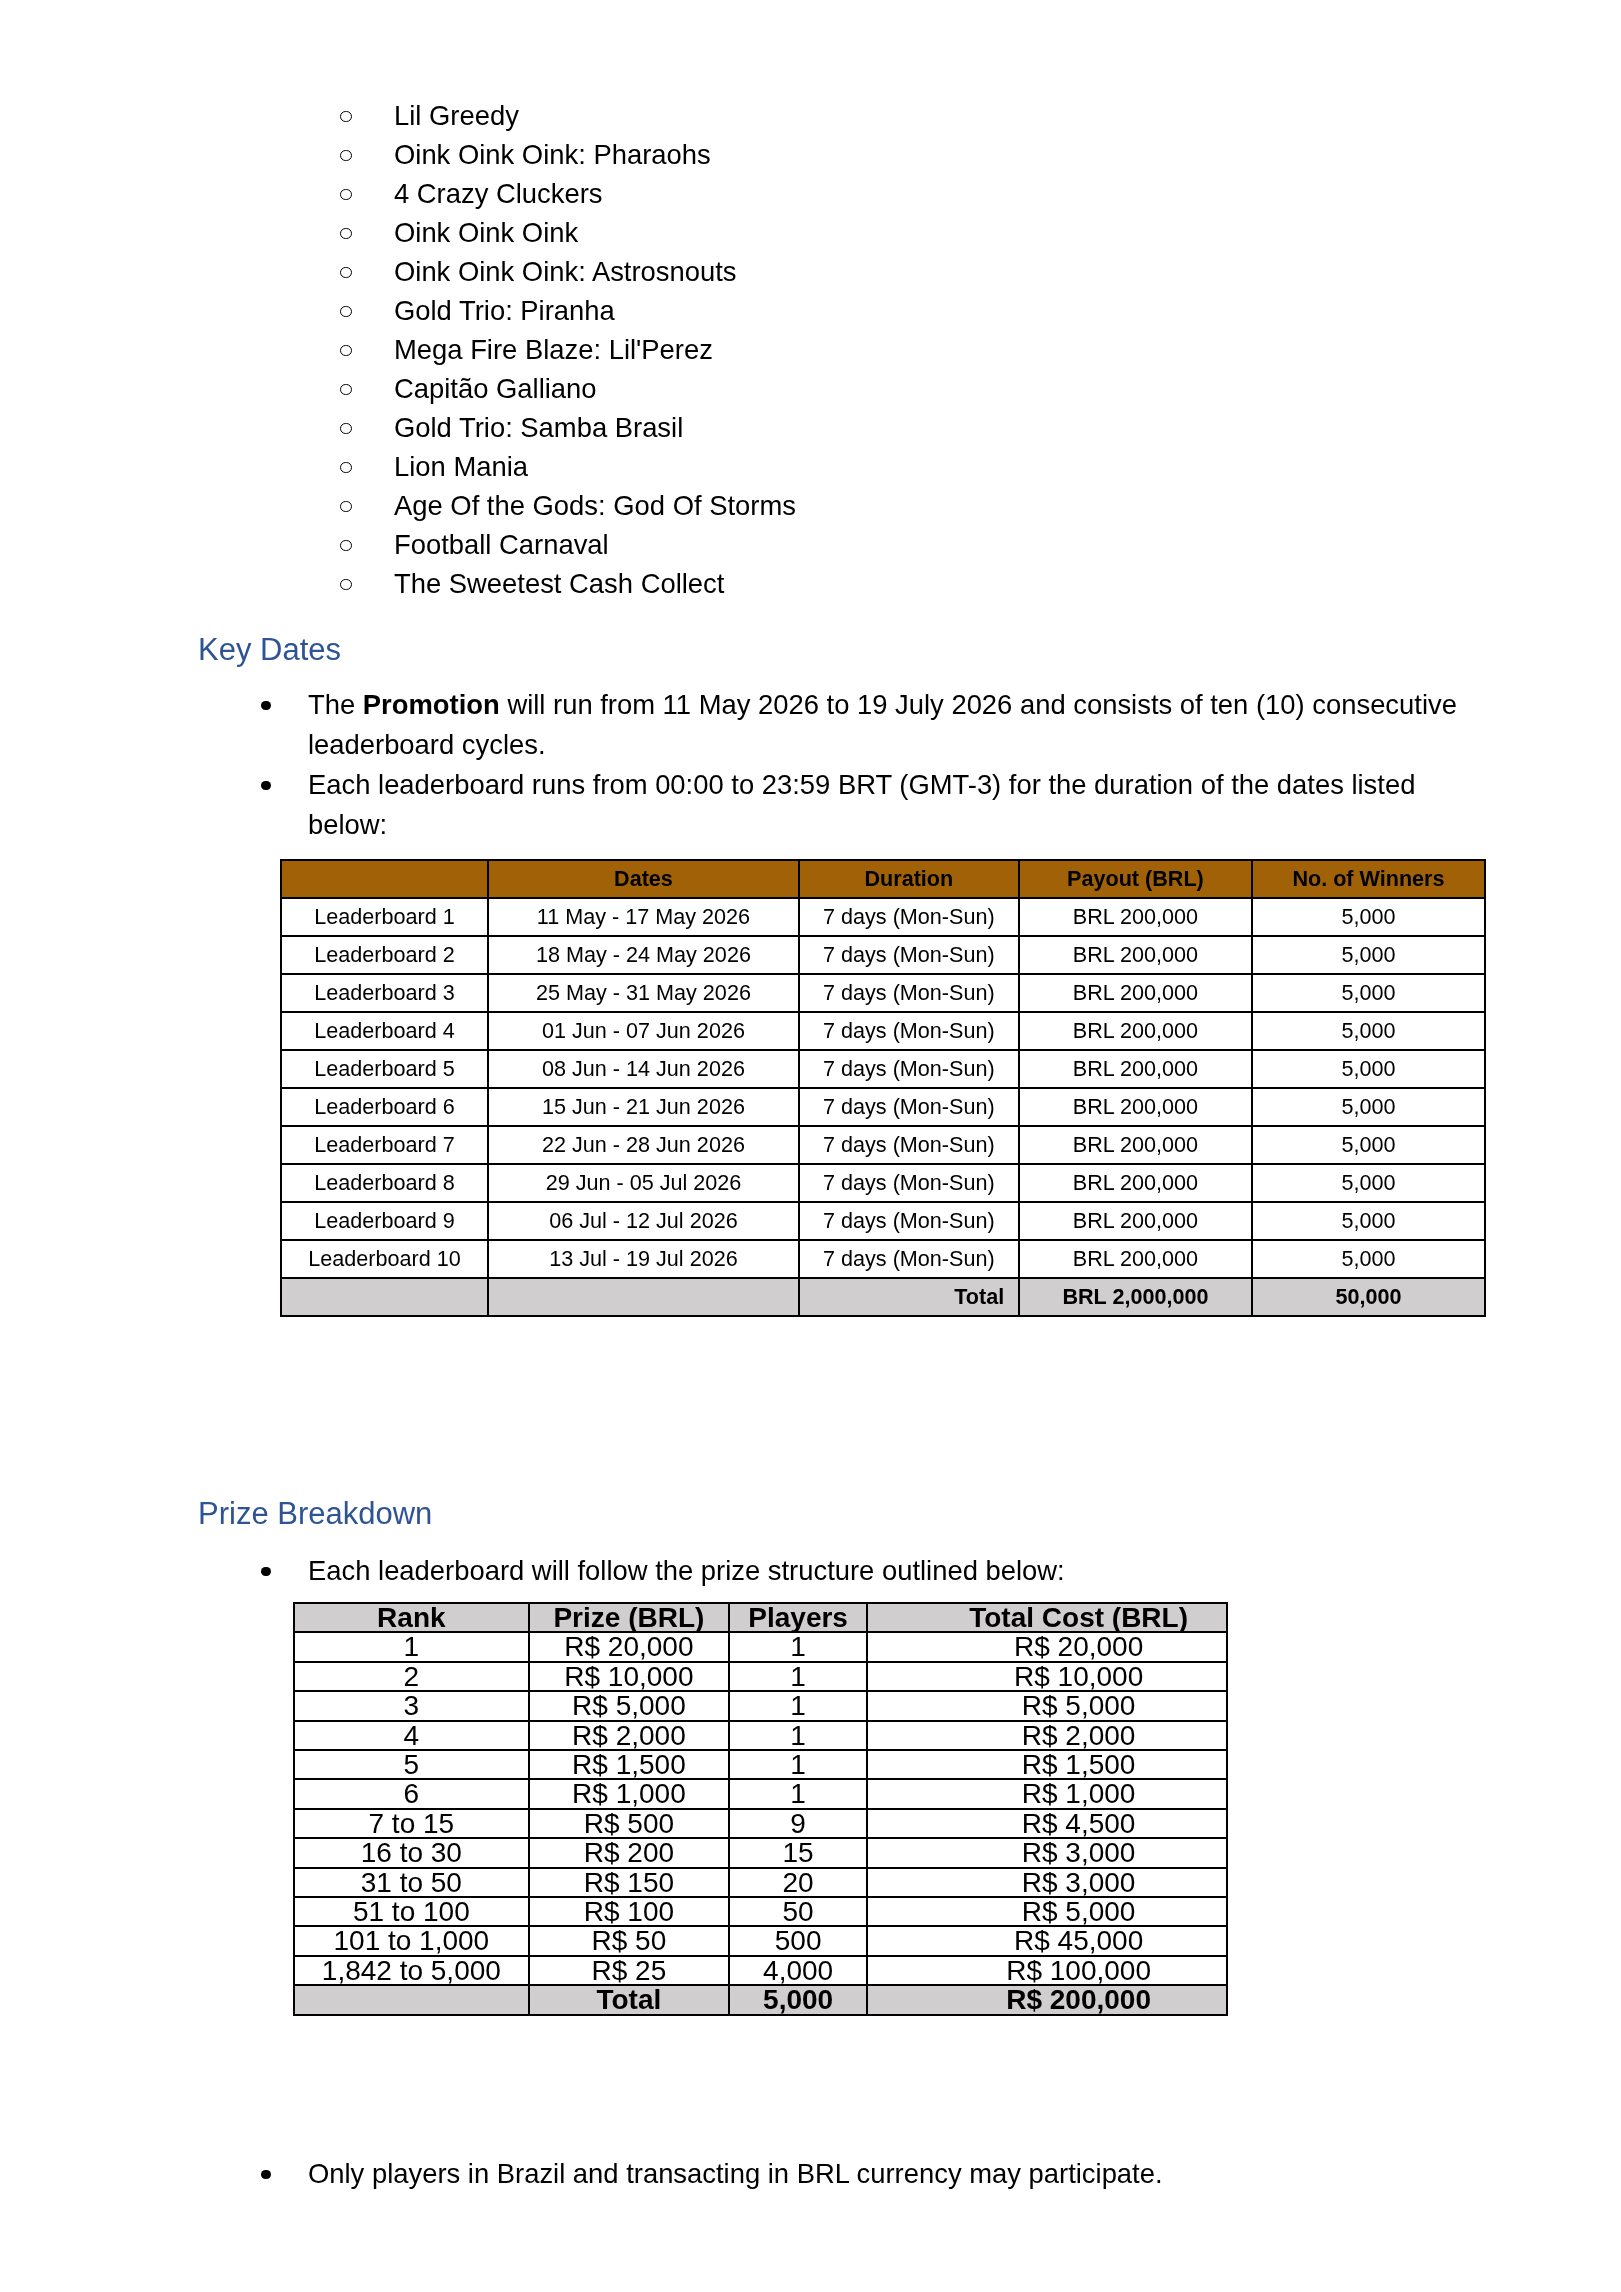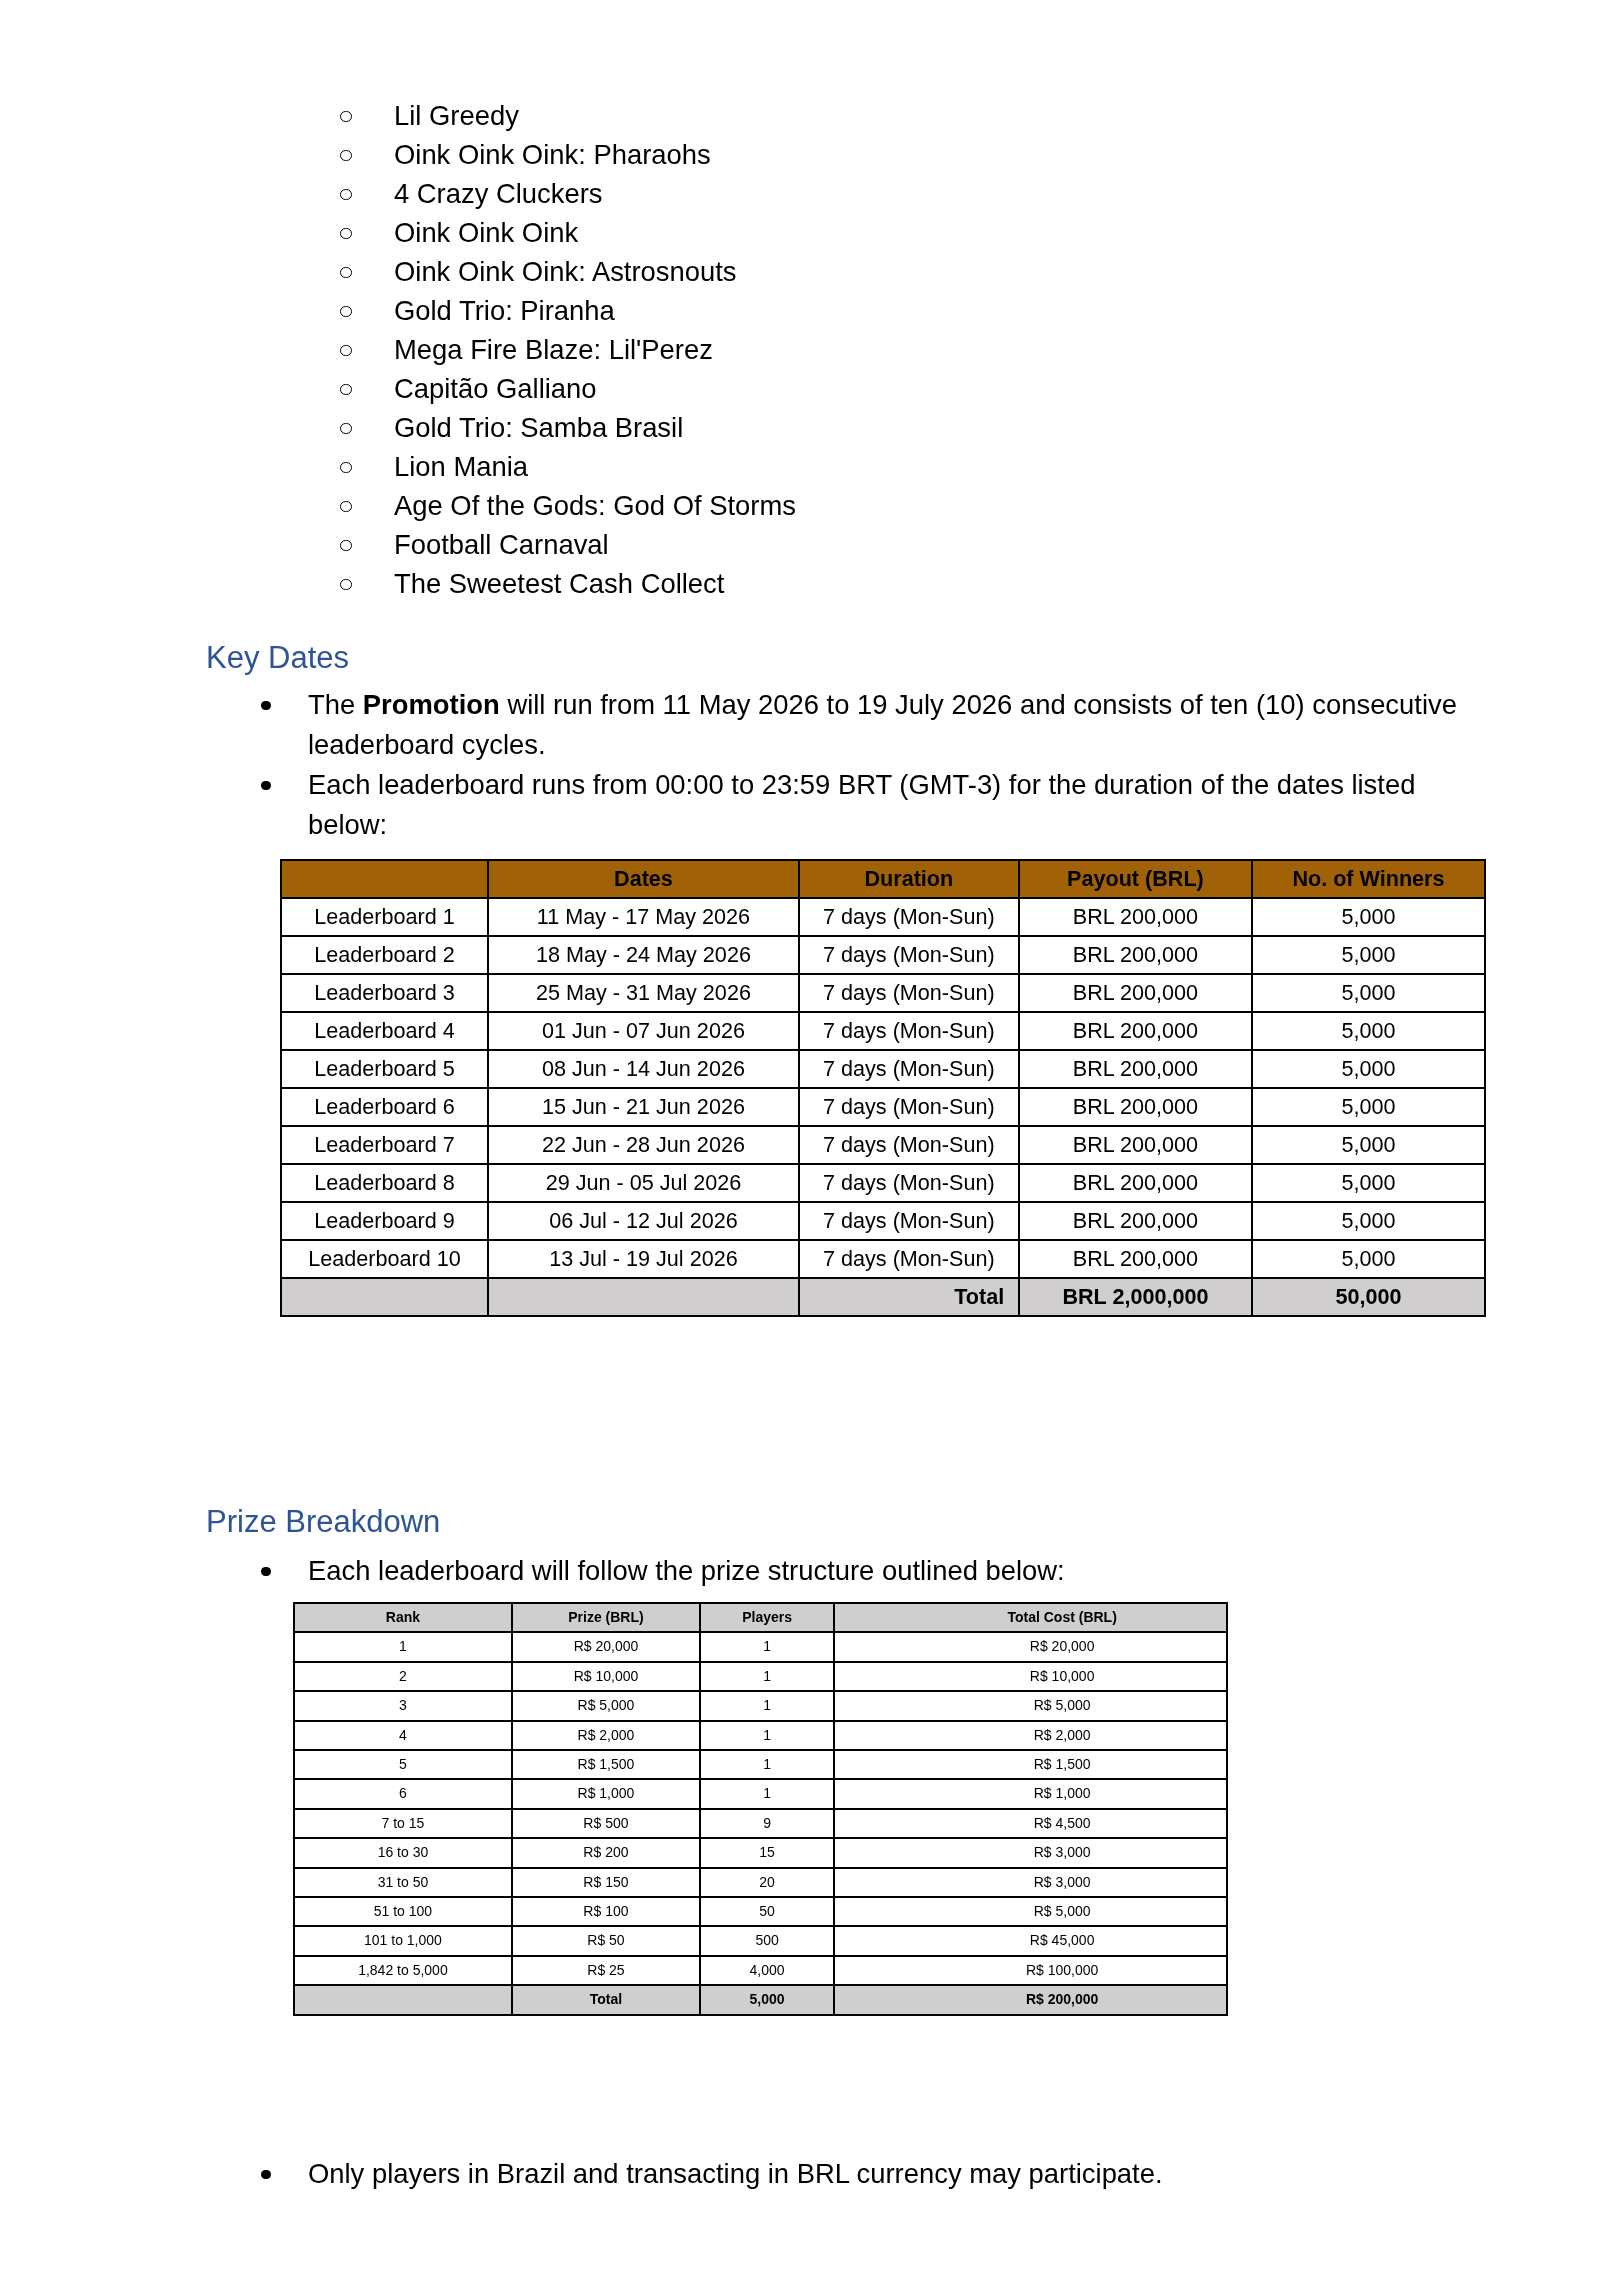--- a/index.html
+++ b/index.html
@@ -1,31 +1,31 @@
 <!DOCTYPE html>
 <html><head>
 <meta charset="utf-8">
 <style>
   html, body { margin: 0; padding: 0; background: #ffffff; }
   body { width: 1621px; height: 2293px; position: relative; overflow: hidden;
          font-family: "Liberation Sans", sans-serif; color: #000; }
   .sub-list { position: absolute; left: 338px; top: 96px; margin: 0; padding: 0; list-style: none; }
   .sub-list li { height: 39px; line-height: 39px; font-size: 27.4px; position: relative; padding-left: 56px; white-space: nowrap; }
   .sub-list li .circ { position: absolute; left: 2px; top: 14.7px; width: 11.8px; height: 11.8px; border: 1.5px solid #000; border-radius: 50%; box-sizing: border-box; }
-  h2.section { position: absolute; left: 198px; margin: 8px; font-weight: normal; font-size: 31px; color: #2f5496; }
+  h2.section { position: absolute; left: 198px; margin: 0; font-weight: normal; font-size: 31px; color: #2f5496; }
   .blist { position: absolute; left: 245px; margin: 12px; padding: 0; list-style: none; width: 1225px; }
   .blist li { position: relative; padding-left: 51px; font-size: 27.4px; line-height: 40px; }
   .blist li .dot { position: absolute; left: 3.9px; top: 15.7px; width: 9.8px; height: 9.8px; border-radius: 50%; background: #000; }
   table { border-collapse: collapse; position: absolute; }
   .t1 { left: 280px; top: 859px; width: 1206px; font-size: 21.6px; }
   .t1 th, .t1 td { border: 2.9px solid #000; text-align: center; height: 36px; padding: 0 5.9px; }
   .t1 th { background: #a16207; font-weight: bold; }
   .t1 td.total-cell { background: #d0cece; font-weight: bold; }
   .t1 td.right { text-align: right; padding-right: 13.7px; }
-  .t2 { left: 293px; top: 1602px; width: 935px; font-size: 14px; }
+  .t2 { left: 293px; top: 1602px; width: 935px; font-size: 28px; }
   .t2 th, .t2 td { border: 2px solid #000; text-align: center; height: 27.4px; padding: 0 5.9px; line-height: 27.4px; }
   .t2 th { background: #d0cece; font-weight: bold; }
   .t2 td.total-cell { background: #d0cece; font-weight: bold; }
   .t2 .col-cost { padding-left: 69px; margin-top: 33px; }
 </style>
 </head>
 <body>
 
 <ul class="sub-list" id="games-list">
     <li><span class="circ"></span><span>Lil Greedy</span></li>

